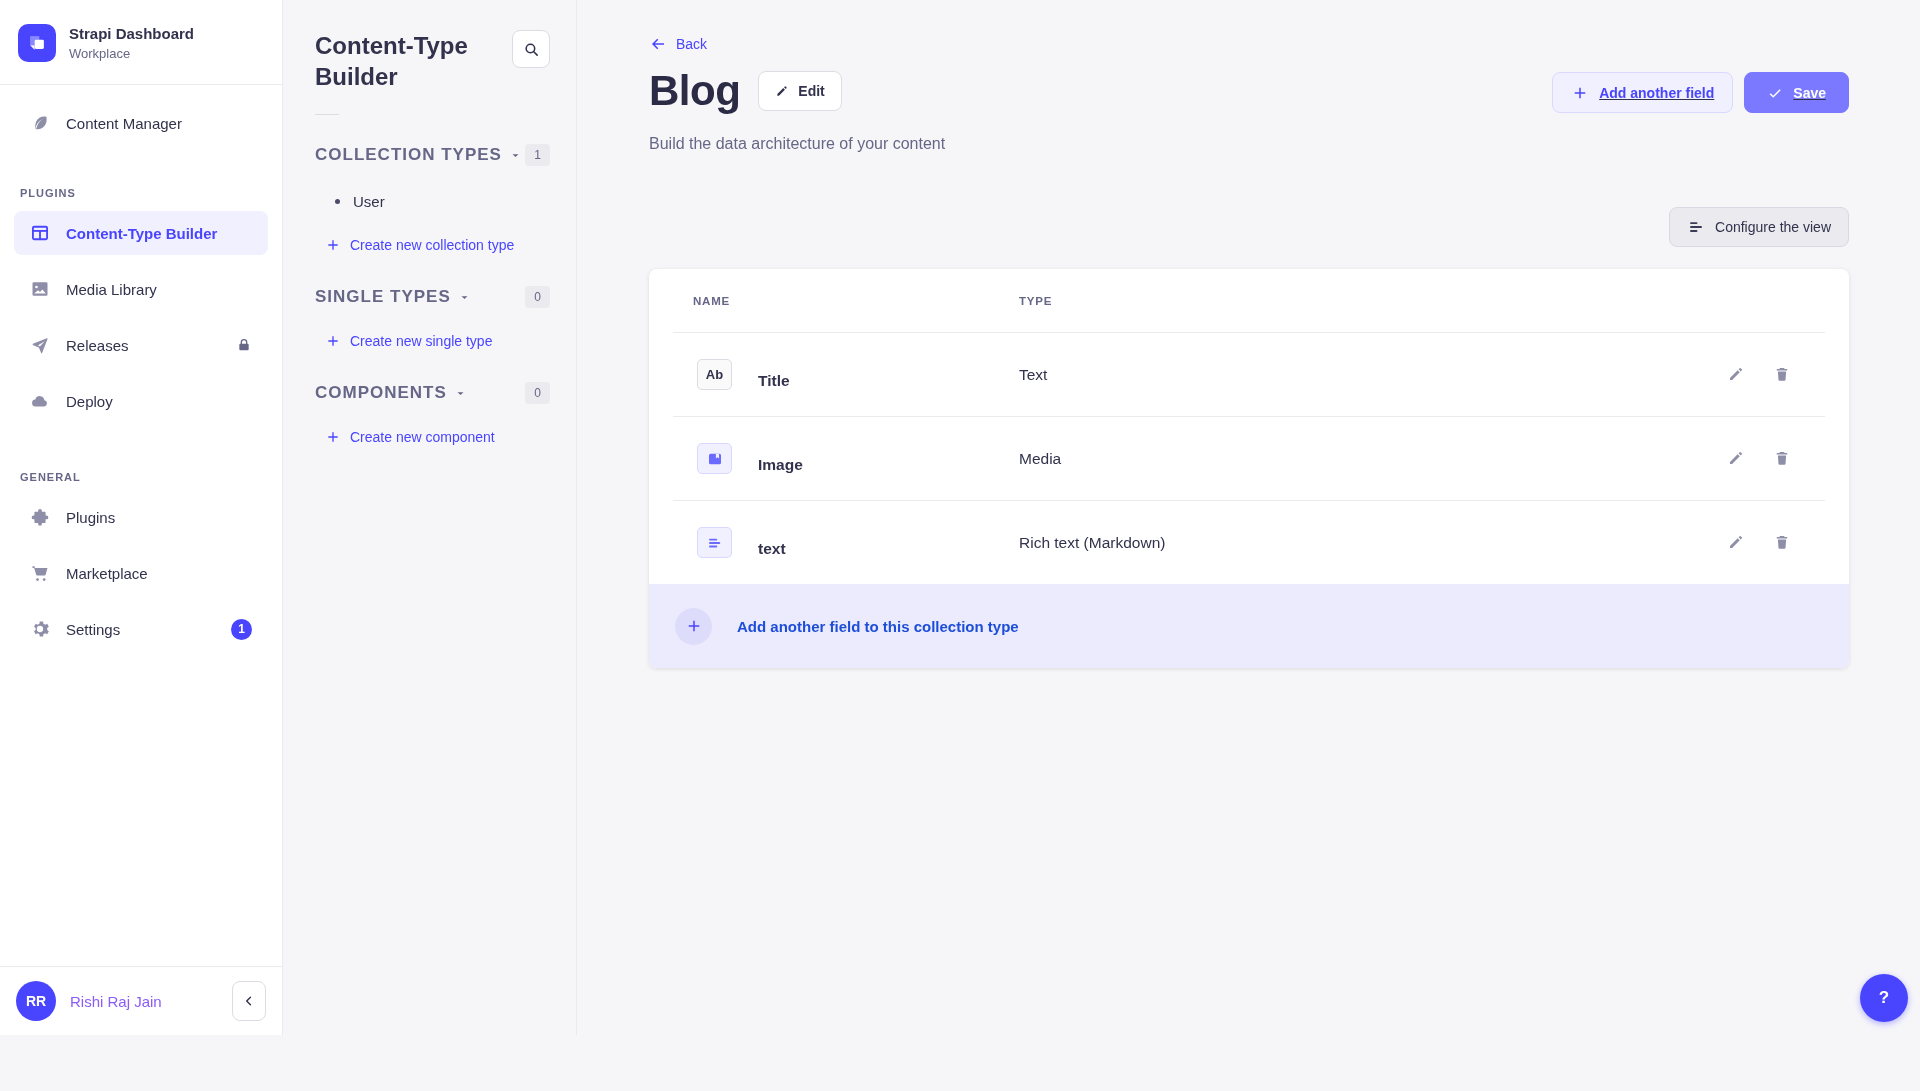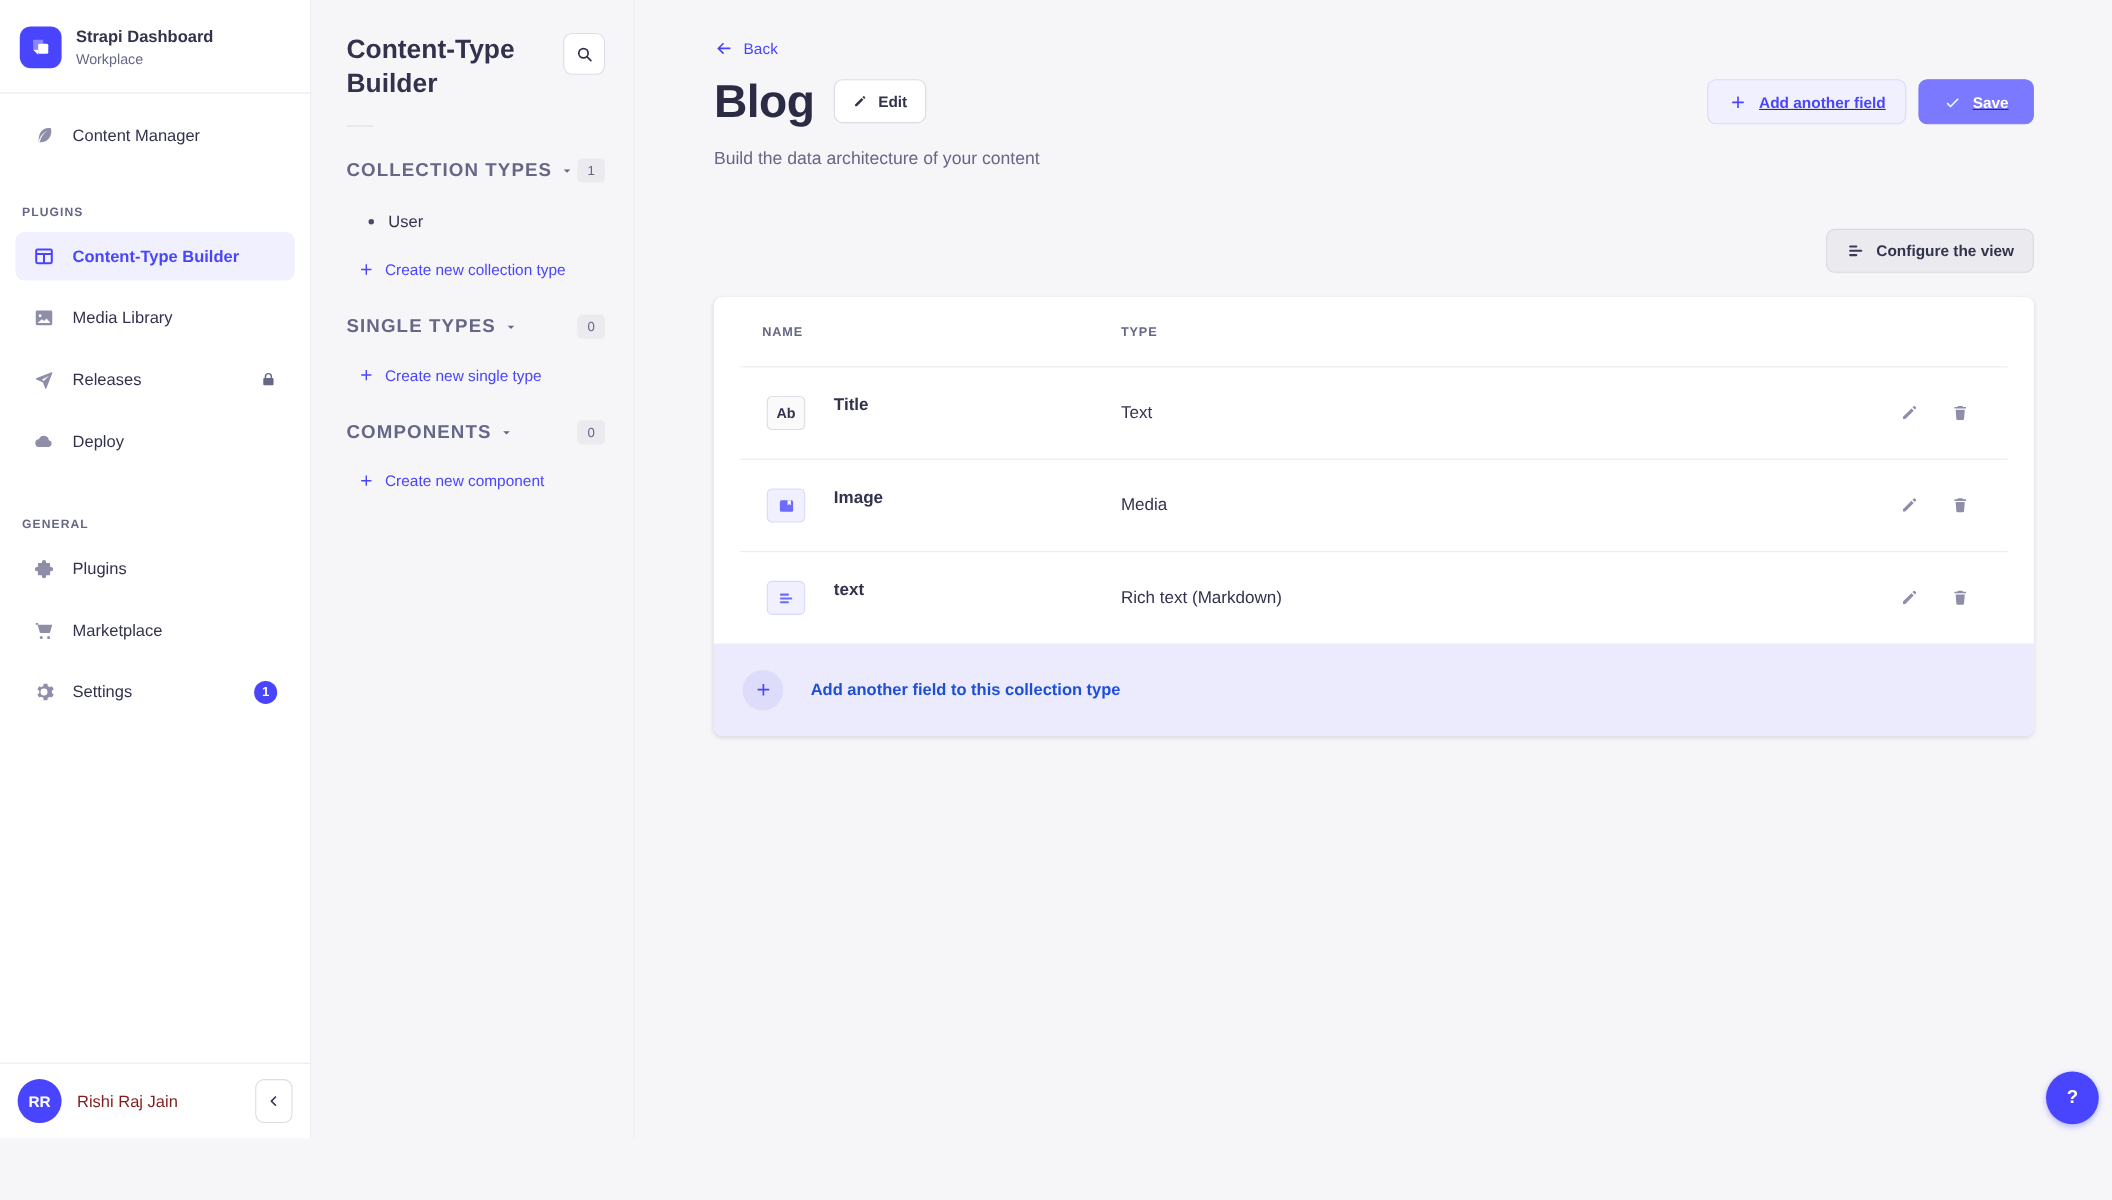--- a/index.html
+++ b/index.html
@@ -16,21 +16,21 @@
   .nav-item { display:flex; align-items:center; gap:16px; height:44px; padding:0 16px; border-radius:8px; color:#32324d; font-size:15px; cursor:pointer; margin-bottom:12px; }
   .nav-item .ic { width:20px; height:20px; color:#8e8ea9; flex:none; display:flex; }
   .nav-item.active { background:#f0f0ff; color:#4945ff; font-weight:bold; }
   .nav-item.active .ic { color:#4945ff; }
   .nav-label { font-size:11px; font-weight:bold; letter-spacing:1px; color:#666687; margin:30px 4px 12px 6px; }
   .nav-label.gap2 { margin-top:36px; }
   .lock { margin-left:auto; color:#666687; width:16px; height:16px; display:flex; }
   .count-badge { margin-left:auto; min-width:21px; height:21px; padding:0 6px; border-radius:11px; background:#4945ff; color:#ffffff; font-size:12px; font-weight:bold; display:flex; align-items:center; justify-content:center; }
   .user-row { margin-top:auto; border-top:1px solid #eaeaef; padding:14px 16px; display:flex; align-items:center; gap:14px; }
   .avatar { width:40px; height:40px; border-radius:50%; background:#4945ff; color:#fff; font-size:14px; font-weight:bold; display:flex; align-items:center; justify-content:center; flex:none; }
-  .user-name { font-size:15px; color:#7f1d1d; }
+  .user-name { font-size:15px; color:#8b5cf6; }
   .collapse-btn { margin-left:auto; width:34px; height:40px; border-radius:8px; background:#fff; border:1px solid #dcdce4; display:flex; align-items:center; justify-content:center; color:#32324d; cursor:pointer; }
 
   
   .subnav { width:294px; min-width:294px; background:#f6f6f9; border-right:1px solid #eaeaef; padding:30px 26px 0 32px; }
   .subnav-head { display:flex; align-items:flex-start; justify-content:space-between; }
   .subnav-title { font-size:24px; font-weight:bold; color:#32324d; line-height:1.3; width:160px; }
   .search-btn { width:38px; height:38px; border-radius:8px; background:#fff; border:1px solid #dcdce4; display:flex; align-items:center; justify-content:center; color:#32324d; cursor:pointer; }
   .subnav-divider { width:24px; height:1px; background:#dcdce4; margin-top:22px; }
   .group-header { display:flex; align-items:center; margin-top:28px; height:24px; }
   .group-header .gl { font-size:17px; font-weight:bold; letter-spacing:1px; color:#666687; }
@@ -49,29 +49,29 @@
   .page-title { font-size:42px; font-weight:bold; color:#2b2b46; letter-spacing:-0.5px; }
   .edit-btn { height:40px; padding:0 16px; background:#fff; border:1px solid #dcdce4; border-radius:8px; display:flex; align-items:center; gap:9px; font-size:14px; font-weight:bold; color:#32324d; cursor:pointer; }
   .edit-btn .ic { width:14px; height:14px; display:flex; color:#32324d; }
   .page-subtitle { margin-top:20px; font-size:16px; color:#666687; }
   .header-actions { position:absolute; top:72px; right:71px; display:flex; gap:11px;text-decoration:underline; }
   .btn-add-field { height:41px; padding:0 18px; background:#f0f0ff; border:1px solid #d9d8ff; border-radius:8px; display:flex; align-items:center; gap:10px; font-size:14px; font-weight:bold; color:#4945ff; cursor:pointer; }
   .btn-add-field .ic { width:18px; height:18px; display:flex; }
   .btn-save { height:41px; padding:0 22px; background:#7b79ff; border:1px solid #7b79ff; border-radius:8px; display:flex; align-items:center; gap:10px; font-size:14px; font-weight:bold; color:#ffffff; cursor:pointer; }
   .btn-save .ic { width:16px; height:16px; display:flex; }
   .configure-row { display:flex; justify-content:flex-end; margin-top:54px; }
-  .btn-configure { height:40px; padding:0 17px; background:#eaeaef; border:1px solid #d9d9e3; border-radius:8px; display:flex; align-items:center; gap:10px; font-size:14px; font-weight:bold; color:#32324d; cursor:pointer; }
+  .btn-configure { height:40px; padding:0 17px; background:#eaeaef; border:1px solid #d9d9e3; border-radius:8px; display:flex; align-items:center; gap:10px; font-size:14px; font-weight:normal; color:#32324d; cursor:pointer; }
   .btn-configure .ic { width:18px; height:18px; display:flex; color:#3b3b56; }
 
   .card { margin-top:22px; background:#ffffff; border-radius:8px; box-shadow:0 1px 4px rgba(33,33,52,0.12); }
   .thead { display:grid; grid-template-columns:326px 1fr; padding:0 24px 0 44px; height:63px; align-items:center; }
   .th { font-size:11.5px; font-weight:bold; letter-spacing:0.8px; color:#666687; }
   .row-divider { height:1px; background:#eaeaef; margin:0 24px; }
   .trow { display:grid; grid-template-columns:322px 1fr auto; padding:0 56px 0 48px; height:83px; align-items:center; }
-  .cell-name { display:flex; align-items:flex-start; gap:26px; }
+  .cell-name { display:flex; align-items:flex-end; gap:26px; }
   .field-icon-box { width:35px; height:31px; border-radius:5px; display:flex; align-items:center; justify-content:center; flex:none; }
   .field-icon-box.textbox { background:#fafafb; border:1px solid #dcdce4; color:#32324d; font-size:13px; font-weight:bold; }
   .field-icon-box.purplebox { background:#f0f0ff; border:1px solid #d9d8ff; color:#6c6bff; }
   .fname { font-size:15.5px; font-weight:bold; color:#32324d; }
   .ftype { font-size:15.5px; color:#32324d; }
   .row-actions { display:flex; align-items:center; gap:26px; }
   .icon-btn { width:20px; height:20px; display:flex; color:#8e8ea9; background:none; border:none; cursor:pointer; padding:0; }
   .card-footer { height:84px; background:#ecebfe; border-radius:0 0 8px 8px; display:flex; align-items:center; gap:25px; padding-left:26px; cursor:pointer; }
   .plus-circle { width:37px; height:37px; border-radius:50%; background:#dddcfb; color:#4945ff; display:flex; align-items:center; justify-content:center; flex:none; }
   .plus-circle .ic { width:18px; height:18px; display:flex; }

